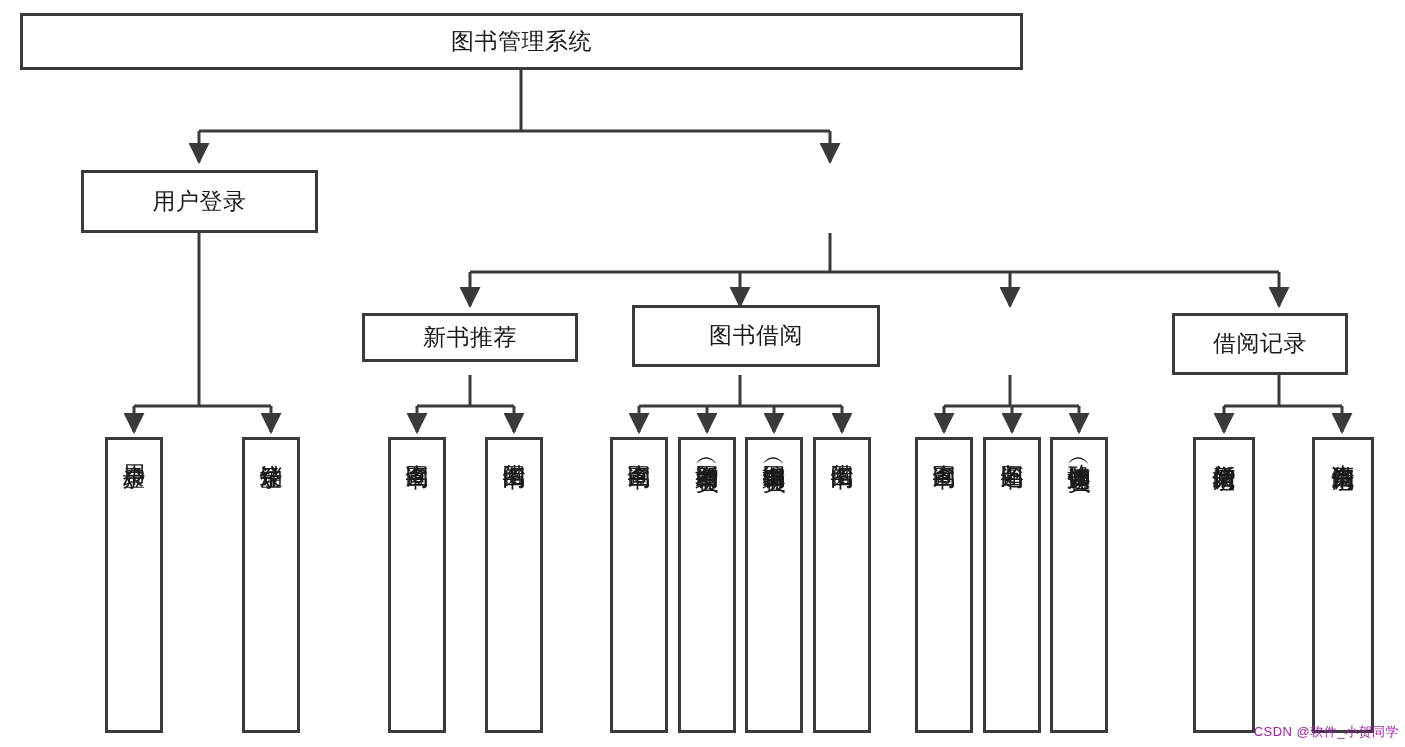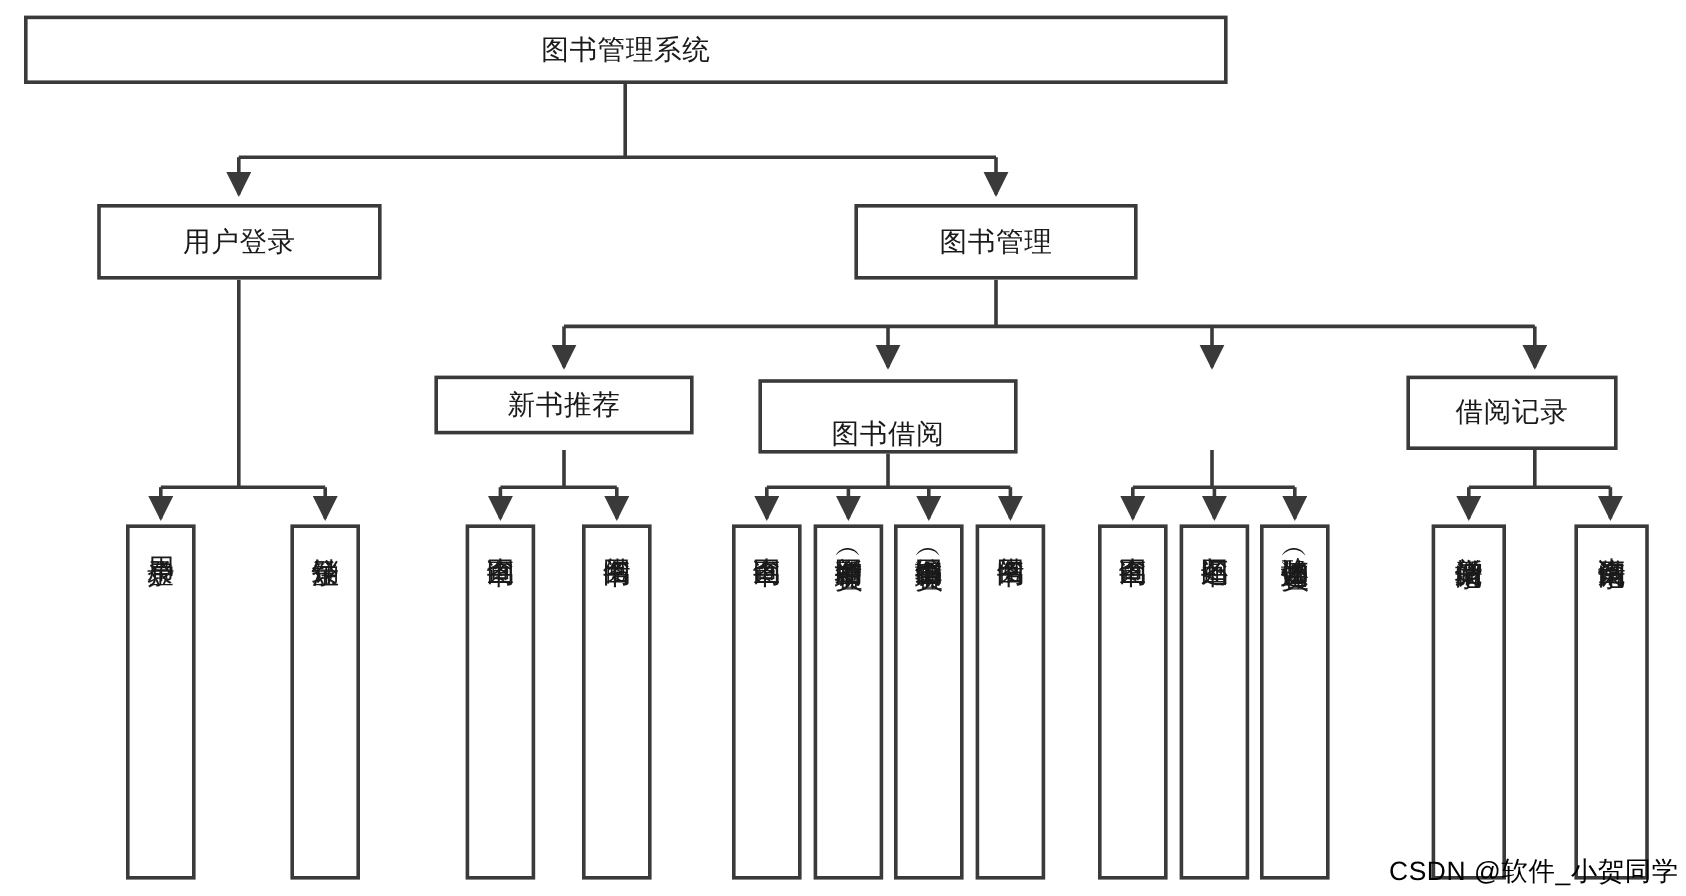--- a/index.html
+++ b/index.html
@@ -58,22 +58,22 @@
     text-orientation: upright;
     font-size: 23px;
     line-height: 1.18;
     letter-spacing: 1px;
     white-space: nowrap;
   }
   .watermark {
     position: absolute;
     right: 18px;
     bottom: 6px;
-    font-size: 22px;
-    color: #000000;
+    font-size: 13px;
+    color: #a21caf;
     letter-spacing: 0.5px;
     white-space: nowrap;
     pointer-events: none;
   }
 </style>
 </head>
 <body>
 
 <div id="canvas">
 
@@ -128,29 +128,26 @@
   </svg>
 
   <div class="node root horizontal" style="left:20px; top:13px; width:1003px; height:57px;">
     <span class="label">图书管理系统</span>
   </div>
 
   <div class="node horizontal" style="left:81px; top:170px; width:237px; height:63px;">
     <span class="label">用户登录</span>
   </div>
 
-  <div class="node horizontal" style="left:712px; top:170px; width:236px; height:63px;">
-    <span class="label">图书管理</span>
-  </div>
 
   <div class="node horizontal" style="left:362px; top:313px; width:216px; height:49px;">
     <span class="label">新书推荐</span>
   </div>
 
-  <div class="node horizontal" style="left:632px; top:316px; width:216px; height:62px;align-items:flex-end;">
+  <div class="node horizontal" style="left:632px; top:305px; width:248px; height:62px;">
     <span class="label">图书借阅</span>
   </div>
 
 
   <div class="node horizontal" style="left:1172px; top:313px; width:176px; height:62px;">
     <span class="label">借阅记录</span>
   </div>
 
   <div class="node vertical" style="left:105px; top:437px; width:58px; height:296px;">
     <span class="label">用户登录</span>

